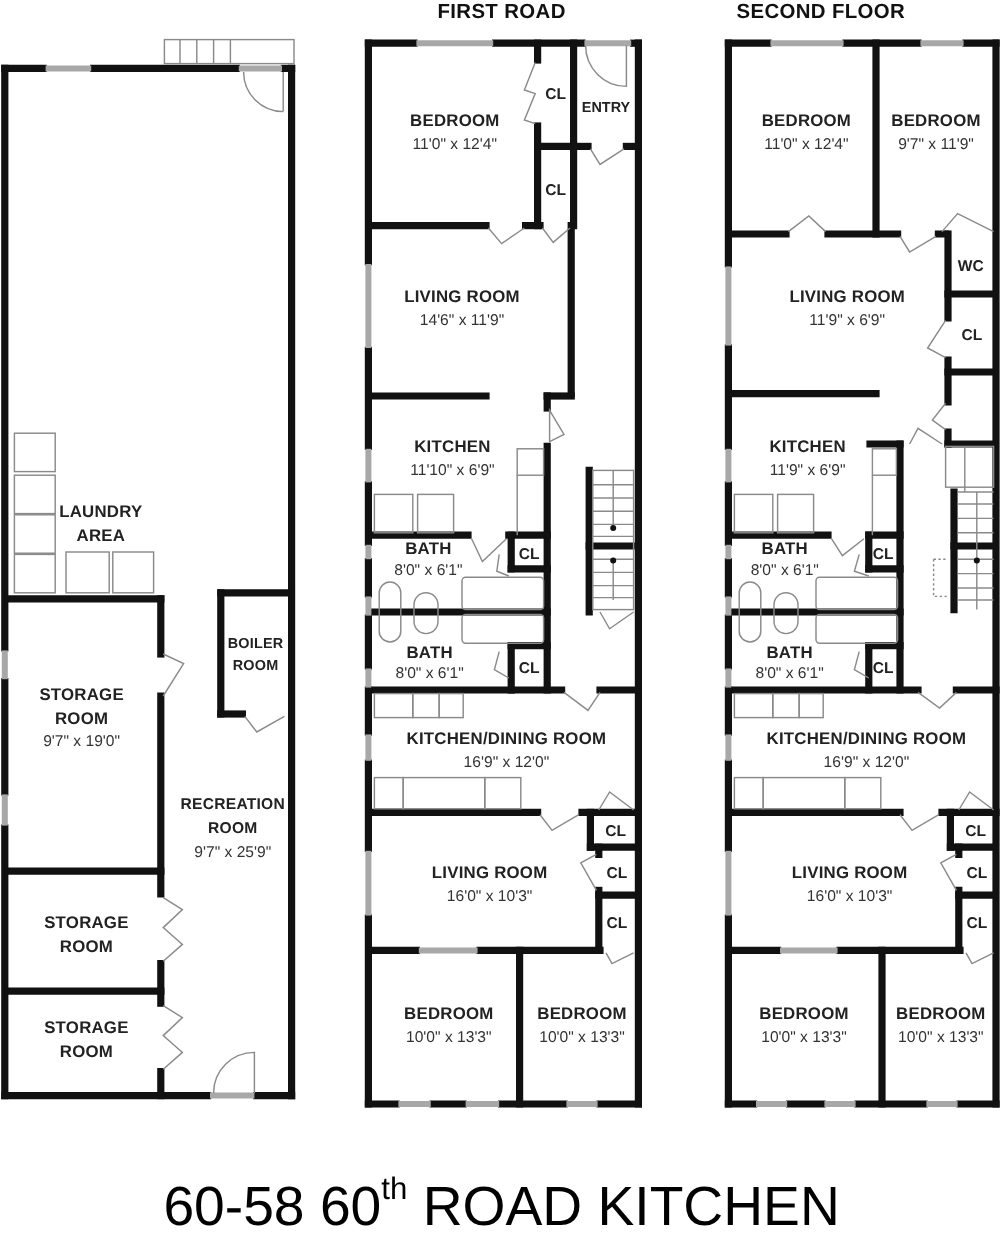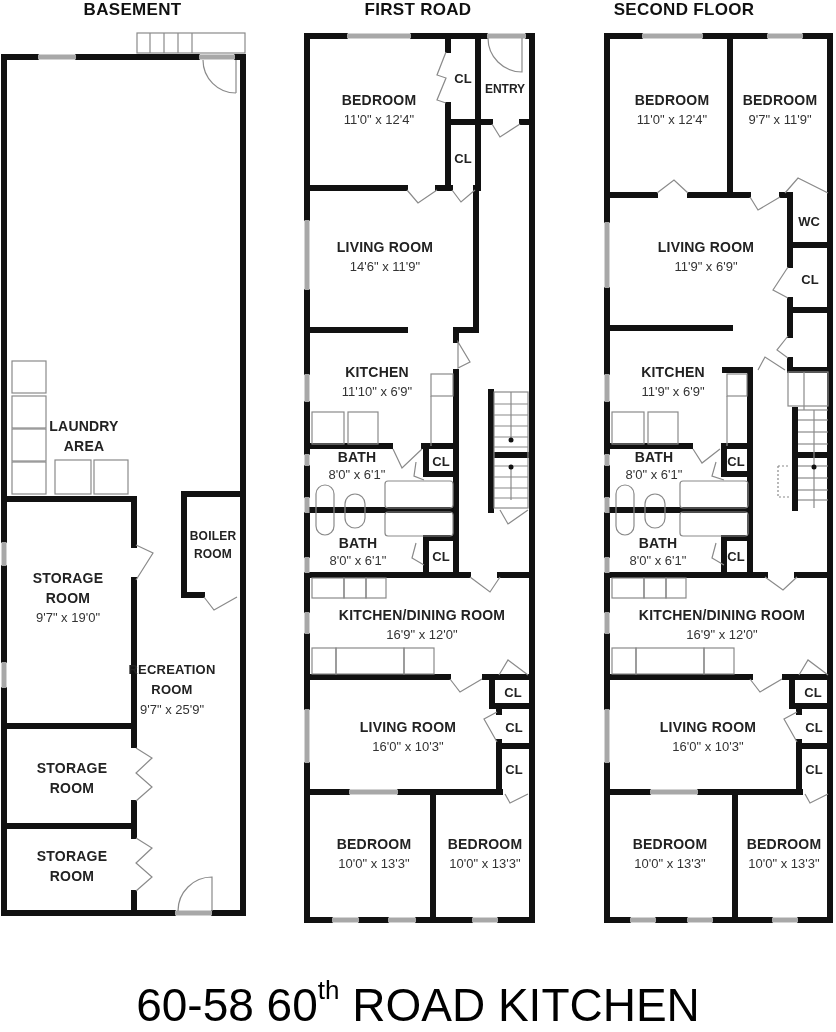--- a/index.html
+++ b/index.html
@@ -11,21 +11,20 @@
   .room-label .dim { display:block; font-size:13px; color:#333; }
   .small-label { position:absolute; font-size:13px; font-weight:bold; color:#222; transform:translate(-50%,-50%); white-space:nowrap; }
   #address { position:absolute; left:0; width:836px; top:975px; text-align:center; font-size:46px; color:#000; font-weight:normal; letter-spacing:0px; }
   #address sup { font-size:26px; vertical-align:22px; }
 </style>
 </head>
 <body>
 
 <div id="plan">
 
-  <div class="floor-title" style="left:40px;width:185px;">BASEMENT</div>
   <div class="floor-title" style="left:318px;width:200px;">FIRST ROAD</div>
   <div class="floor-title" style="left:584px;width:200px;">SECOND FLOOR</div>
 
   <svg width="836" height="930" viewBox="0 0 836 930" style="position:absolute;left:0;top:0;">
     <g fill="none" stroke="#111" stroke-width="6" stroke-linecap="square">
 
       <g>
 
         <line x1="4" y1="57" x2="36" y2="57"></line>
         <line x1="78" y1="57" x2="197" y2="57"></line>
@@ -333,21 +332,21 @@
   </div>
   <div class="room-label" style="left:213px;top:545px;">
     <span class="name" style="font-size:12px;line-height:18px;">BOILER</span>
     <span class="name" style="font-size:12px;line-height:18px;">ROOM</span>
   </div>
   <div class="room-label" style="left:68px;top:598px;">
     <span class="name">STORAGE</span>
     <span class="name">ROOM</span>
     <span class="dim">9'7" x 19'0"</span>
   </div>
-  <div class="room-label" style="left:172px;top:690px;">
+  <div class="room-label" style="left:194px;top:690px;">
     <span class="name" style="font-size:13px;">RECREATION</span>
     <span class="name" style="font-size:13px;">ROOM</span>
     <span class="dim">9'7" x 25'9"</span>
   </div>
   <div class="room-label" style="left:72px;top:778px;">
     <span class="name">STORAGE</span>
     <span class="name">ROOM</span>
   </div>
   <div class="room-label" style="left:72px;top:866px;">
     <span class="name">STORAGE</span>

